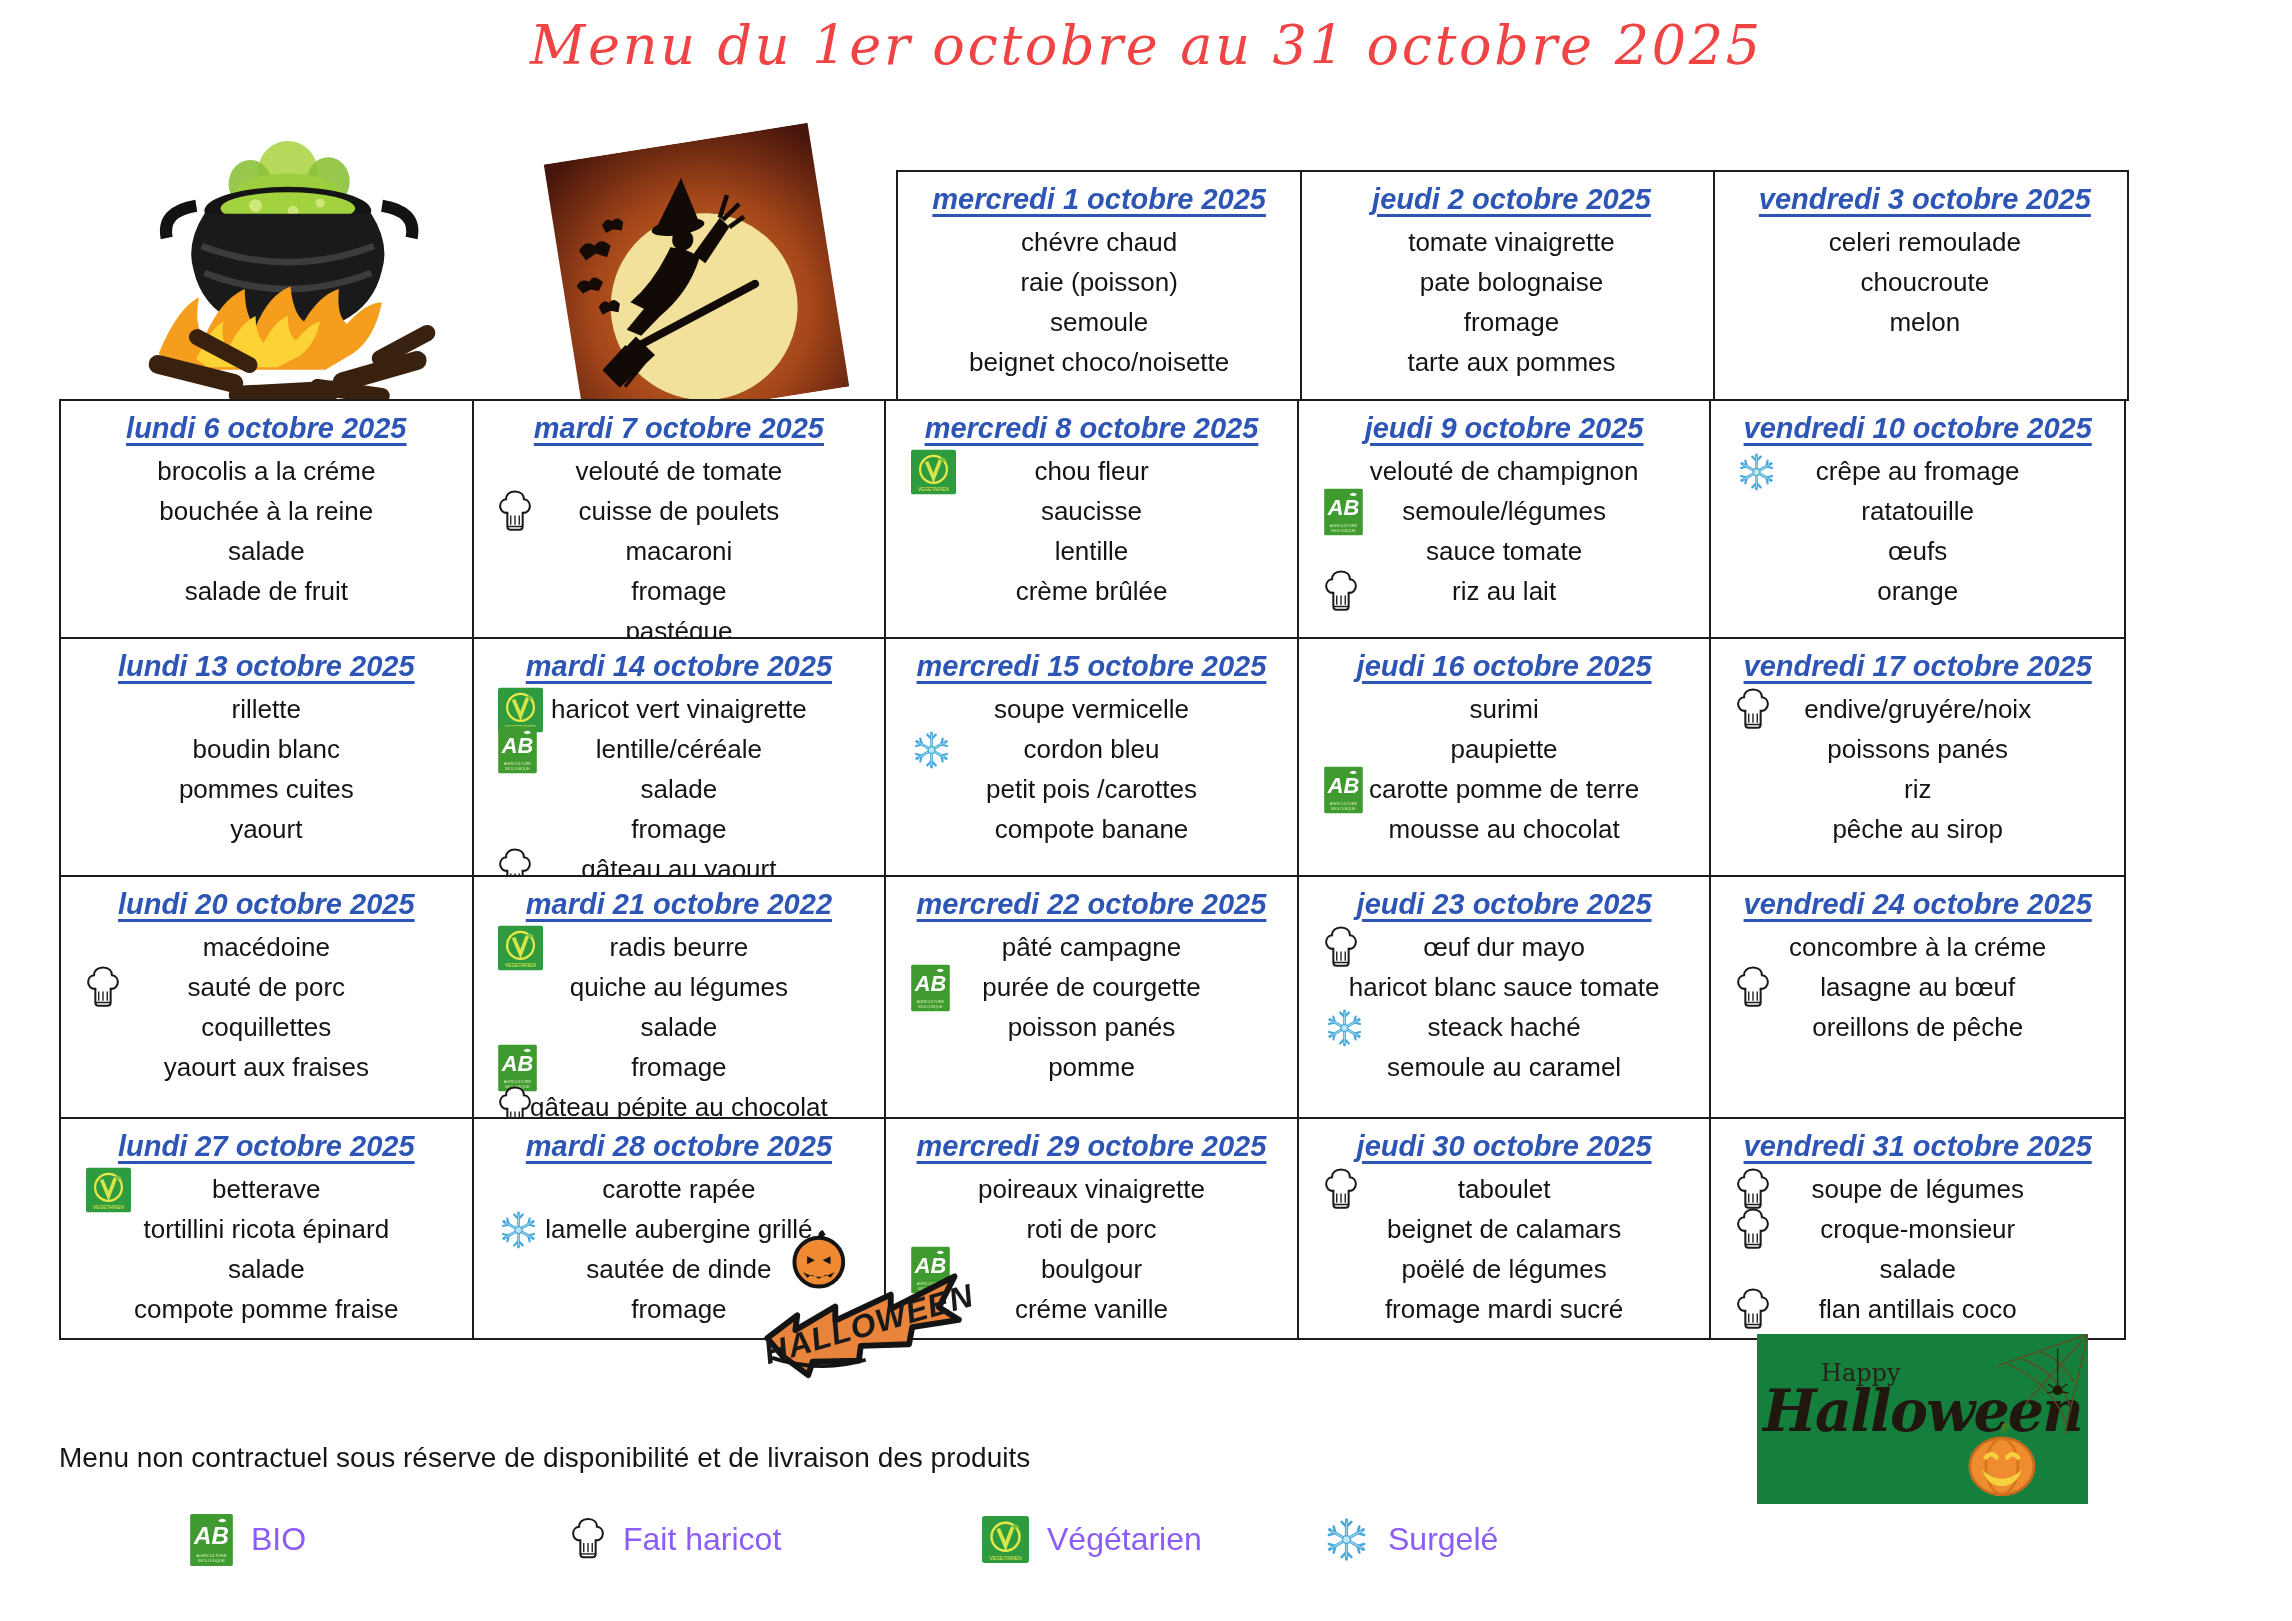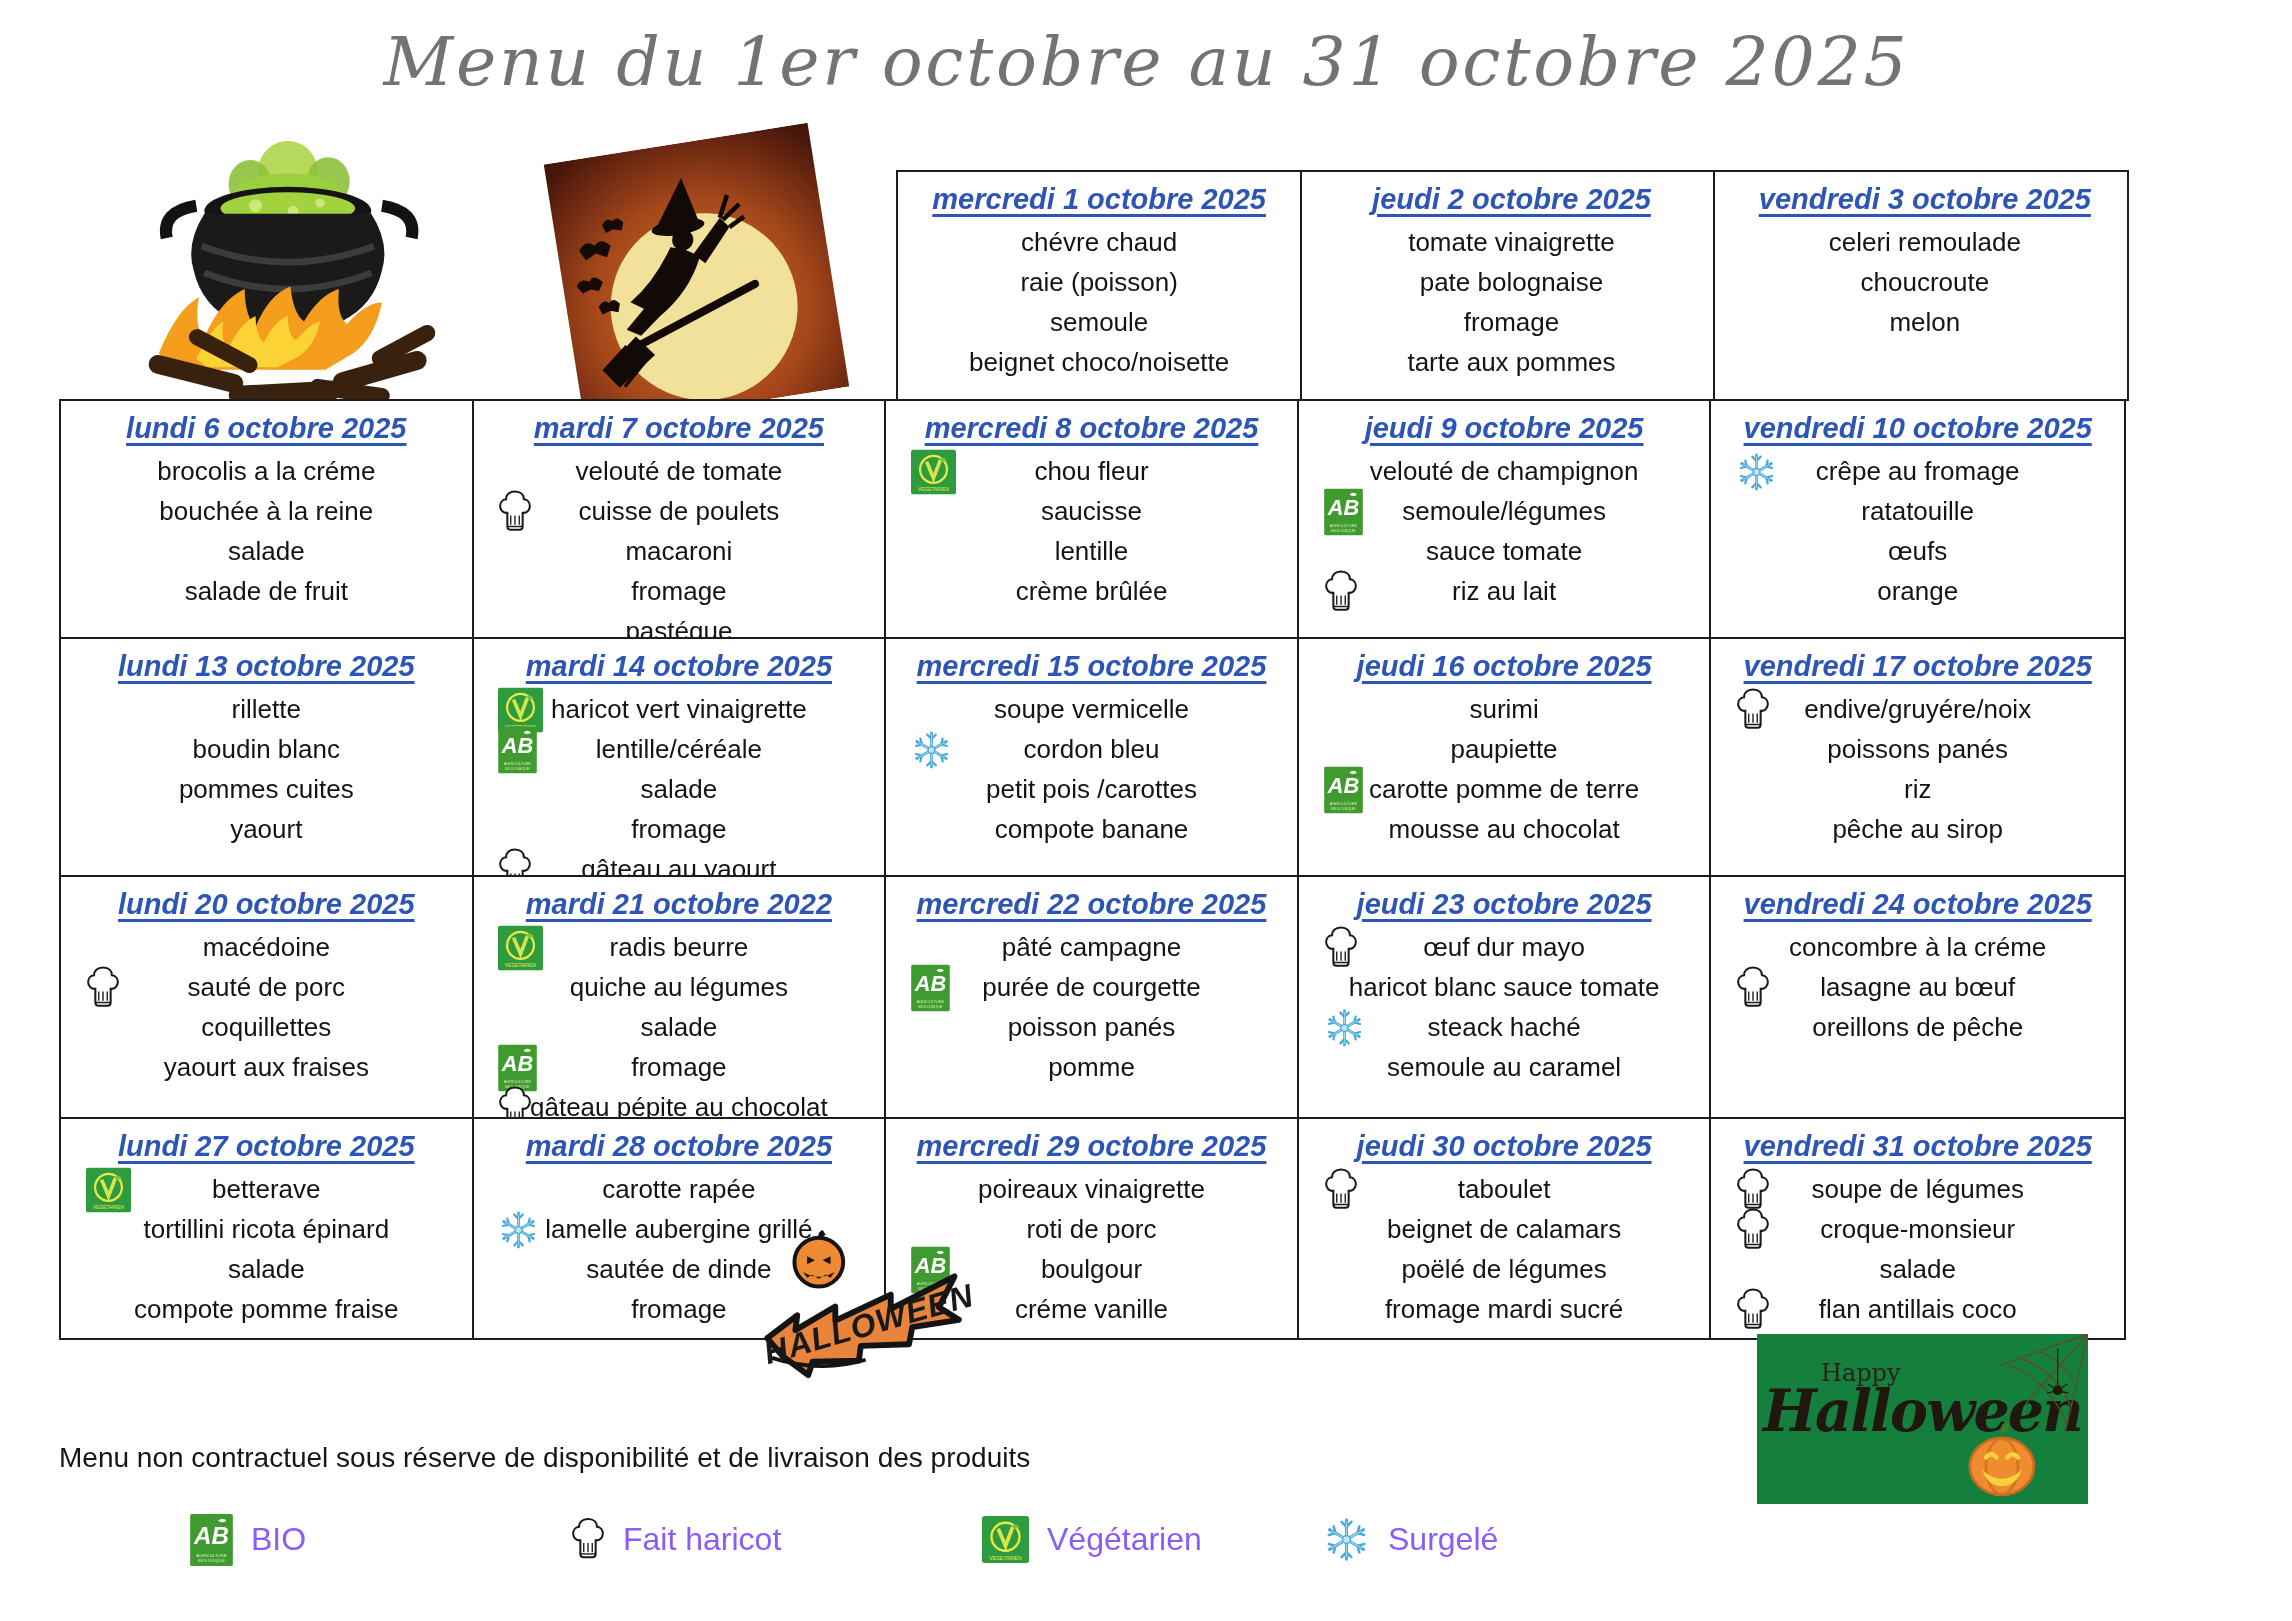--- a/index.html
+++ b/index.html
@@ -1,21 +1,21 @@
 <!DOCTYPE html>
 <html style="font-size:14.3px"><head>
 <meta charset="utf-8">
 <style>
   html,body{margin:0;padding:0;background:#ffffff;}
   .page{position:relative;width:2293px;height:1621px;background:#ffffff;overflow:hidden;
         font-family:"Liberation Sans",sans-serif;color:#141414;}
 
   .title{position:absolute;top:14.3px;left:0;width:100%;text-align:center;
-         font-family:"DejaVu Serif",serif;font-style:italic;font-size:68px;
-         letter-spacing:2.7px;color:#737373;margin-top:8px;}
+         font-family:"DejaVu Serif",serif;font-style:italic;font-size:54px;
+         letter-spacing:2.7px;color:#ef4444;}
 
   .art{position:absolute;}
   .witch-box{transform:rotate(-9deg);}
 
   .grid-table{position:absolute;display:grid;border:2.7px solid #1c1c1c;background:#fff;}
   #week1-table{left:896px;top:170px;width:1229px;grid-template-columns:repeat(3,1fr);grid-template-rows:227px;gap:8px;}
   #menu-table{left:59px;top:399px;width:2063px;grid-template-columns:repeat(5,1fr);
               grid-template-rows:238px 238px 242px 219px;}
   .cell{border-right:2.7px solid #1c1c1c;border-bottom:2.7px solid #1c1c1c;padding:5.4px 1.8px 1.8px;overflow:hidden;background:#fff;}
   .cell.last-col{border-right:none;}

